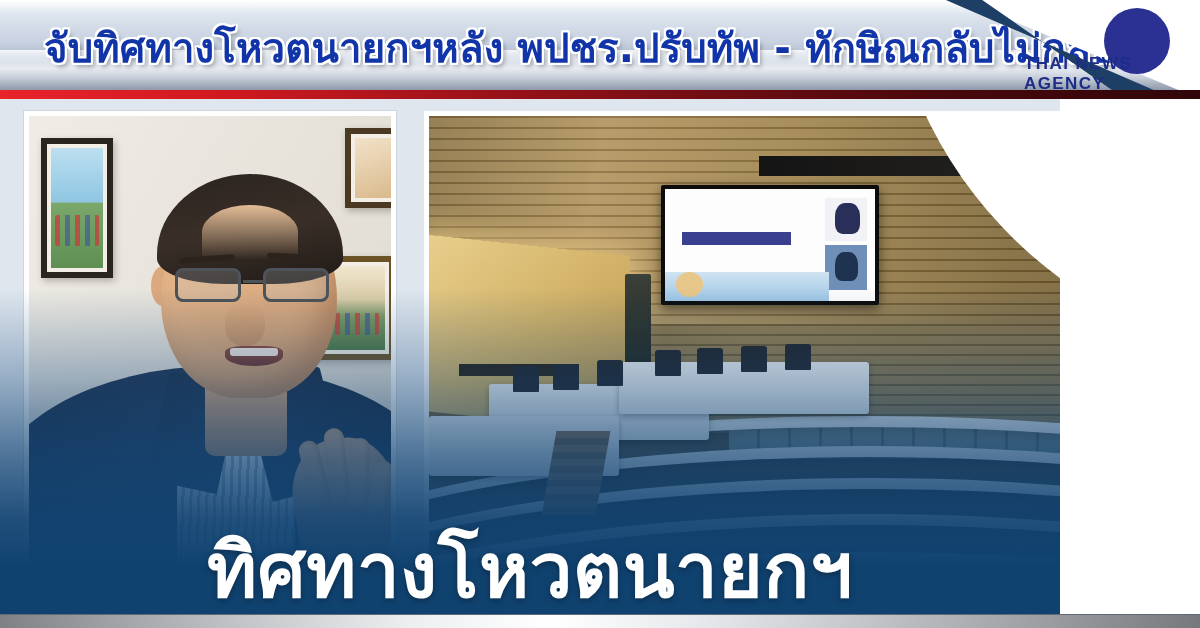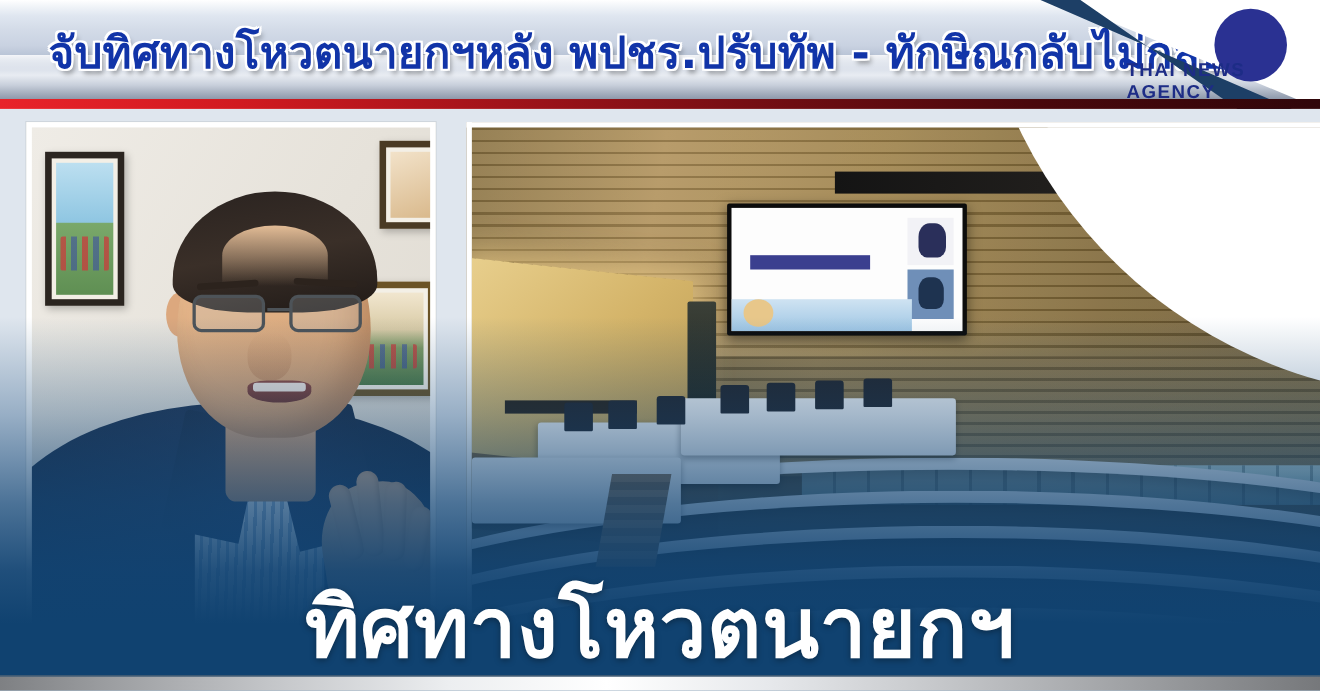--- a/index.html
+++ b/index.html
@@ -12,21 +12,21 @@
   .card{
     position:relative;
     width:1200px; height:628px;
     background:#ffffff;
     overflow:hidden;
   }
 
   
   .photo-area{
     position:absolute;
-    left:0; top:99px; width:1200px; height:529px;
+    left:0; top:99px; width:1060px; height:529px;
     background:#dfe6ee;
     overflow:hidden;
   }
 
   
   .photo-right{
     position:absolute;
     left:424px; top:12px; width:776px; height:500px;
     overflow:hidden;
     background:#6d5a36;

